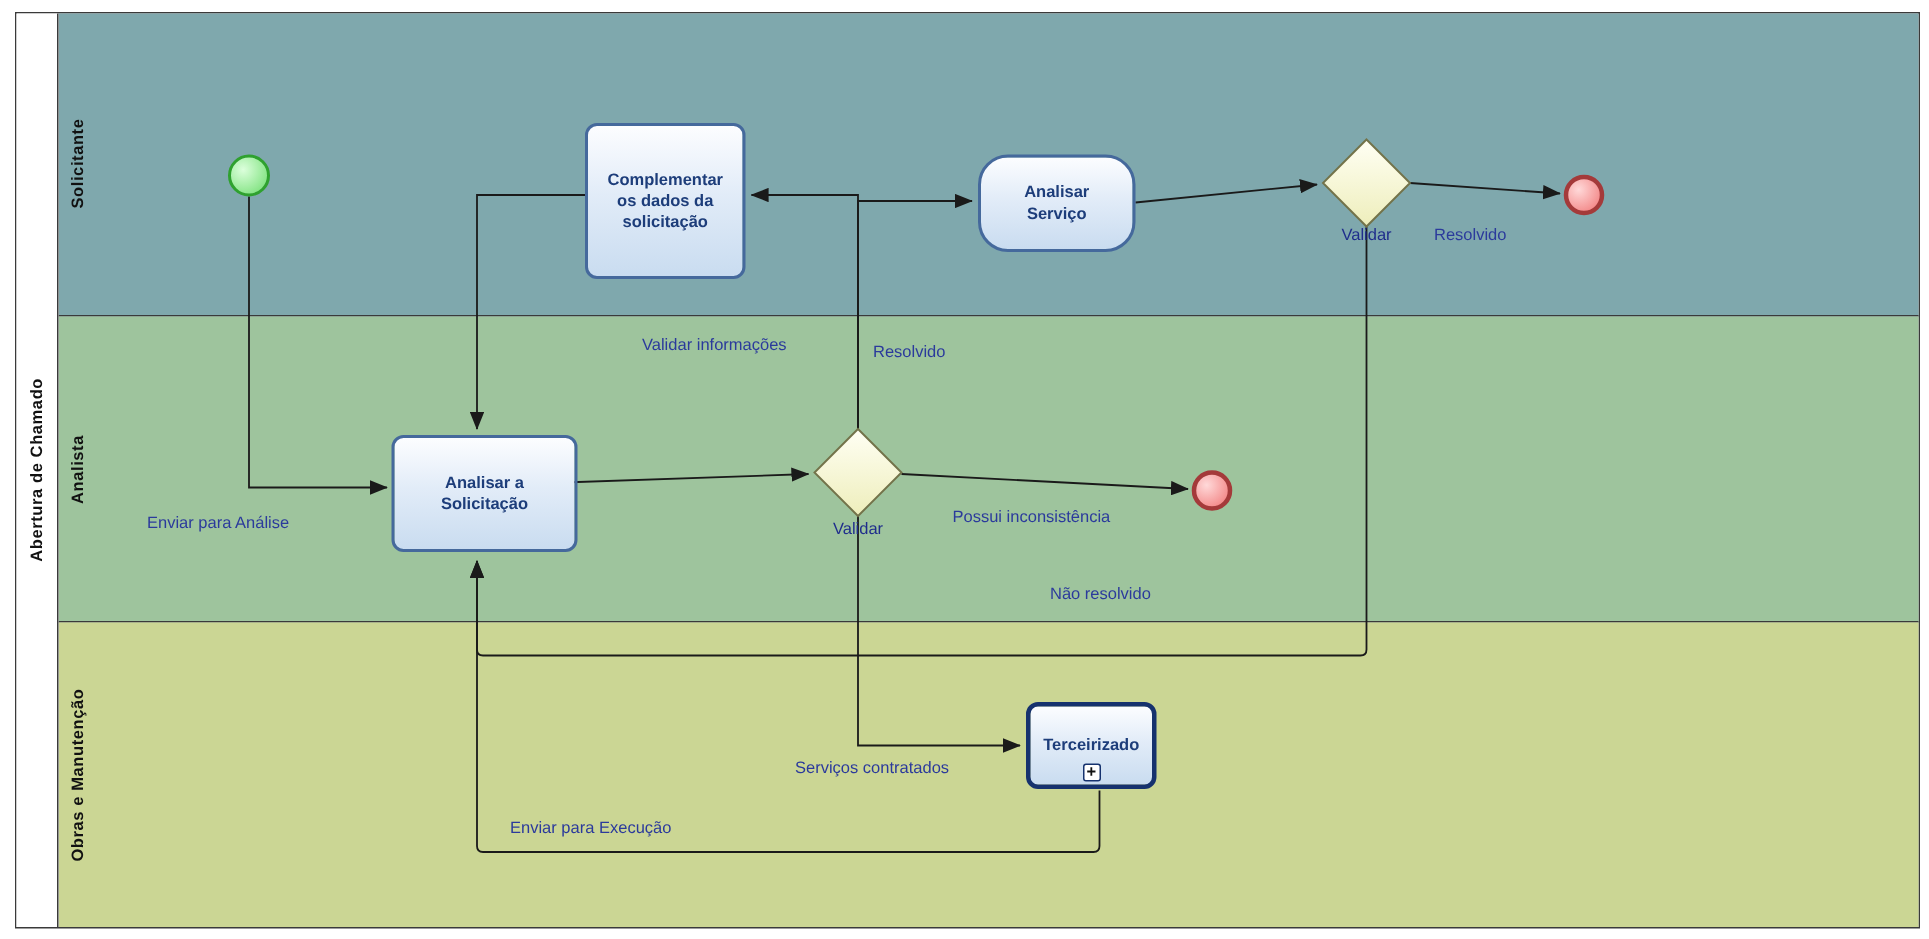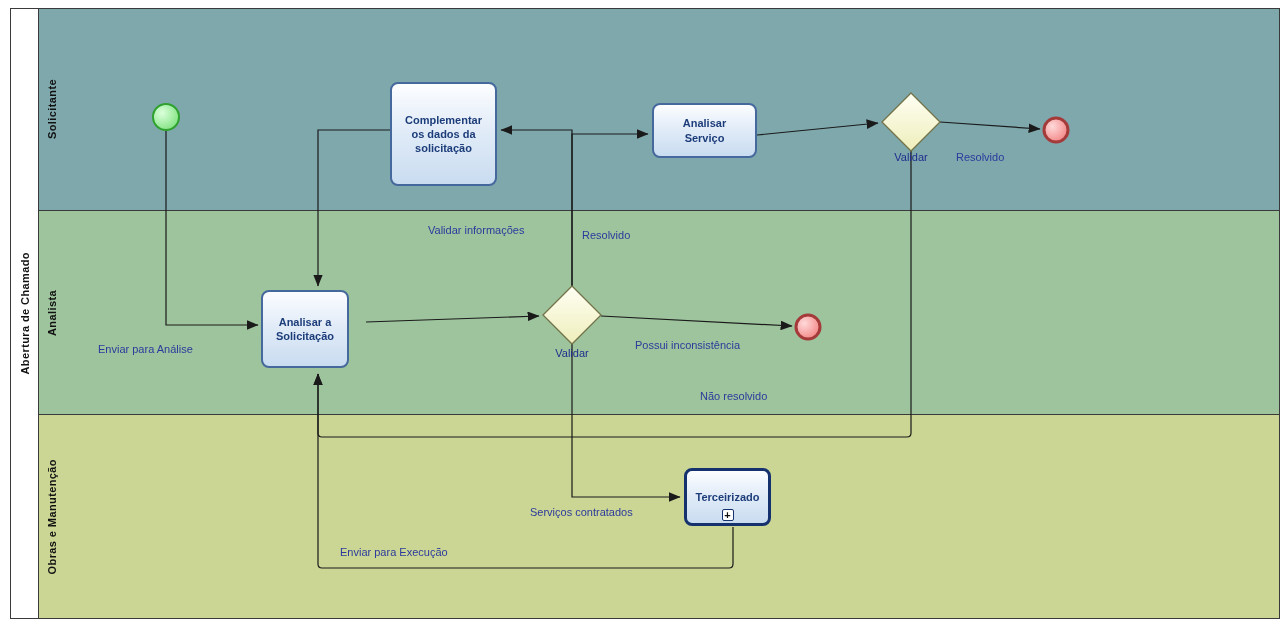--- a/index.html
+++ b/index.html
@@ -30,22 +30,22 @@
   }
   .layer { position:absolute; left:0; top:0; }
   .task {
     position:absolute; display:flex; align-items:center; justify-content:center;
     text-align:center; border:2px solid #45699C; border-radius:8px;
     background:linear-gradient(180deg,#FCFDFF 0%,#E2ECF8 45%,#C9DCF0 100%);
     color:#1D3D7A; font-weight:bold; font-size:11px; line-height:1.3;
     box-sizing:border-box; word-wrap:break-word;
   }
   #t-complementar         { left:390px; top:82px;  width:107px; height:104px; padding:0 28px; }
-  #t-analisar-servico     { left:652px; top:103px; width:105px; height:55px;  padding:0 22px; }
-  #t-analisar-solicitacao { left:261px; top:290px; width:88px; height:78px;  padding:0 16px; }
+  #t-analisar-servico     { left:652px; top:103px; width:105px; height:65px;  padding:0 22px;border-radius:20px; }
+  #t-analisar-solicitacao { left:261px; top:290px; width:124px; height:78px;  padding:0 16px; }
   #t-terceirizado         { left:684px; top:468px; width:87px;  height:58px;  border-width:3px; border-color:#16326E;justify-content:center; }
   .subproc {
     position:absolute; bottom:2px; left:50%; transform:translateX(-50%);
     width:12px; height:12px; border:1px solid #16326E; background:#fff;
     font-size:11px; line-height:11px; font-weight:bold; text-align:center;
     color:#111; border-radius:2px; box-sizing:border-box;
   }
   .flabel {
     position:absolute; font-size:11px; color:#2B3A9C; text-align:left; white-space:nowrap;
   }

